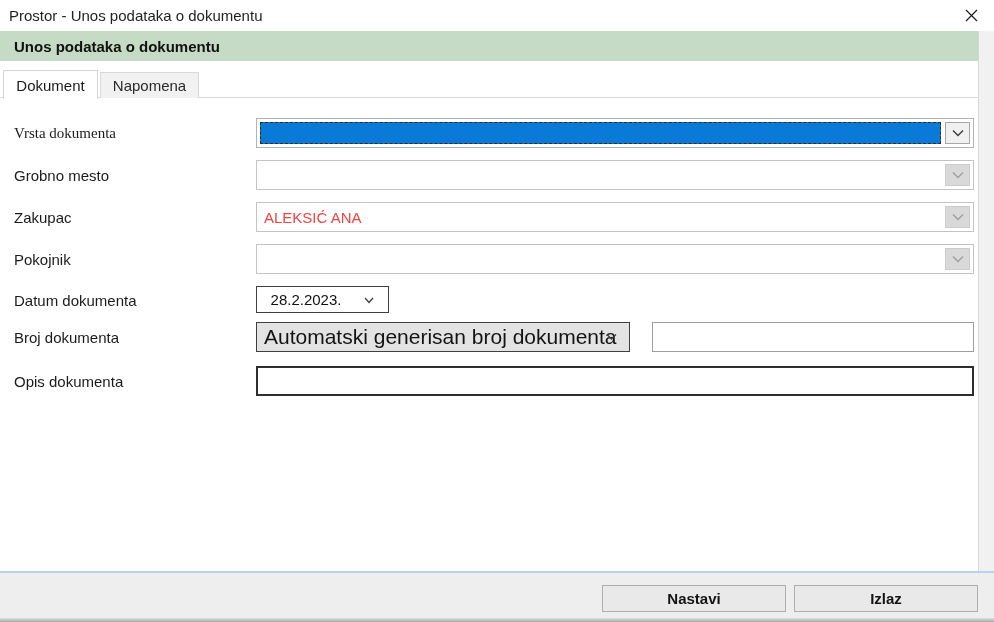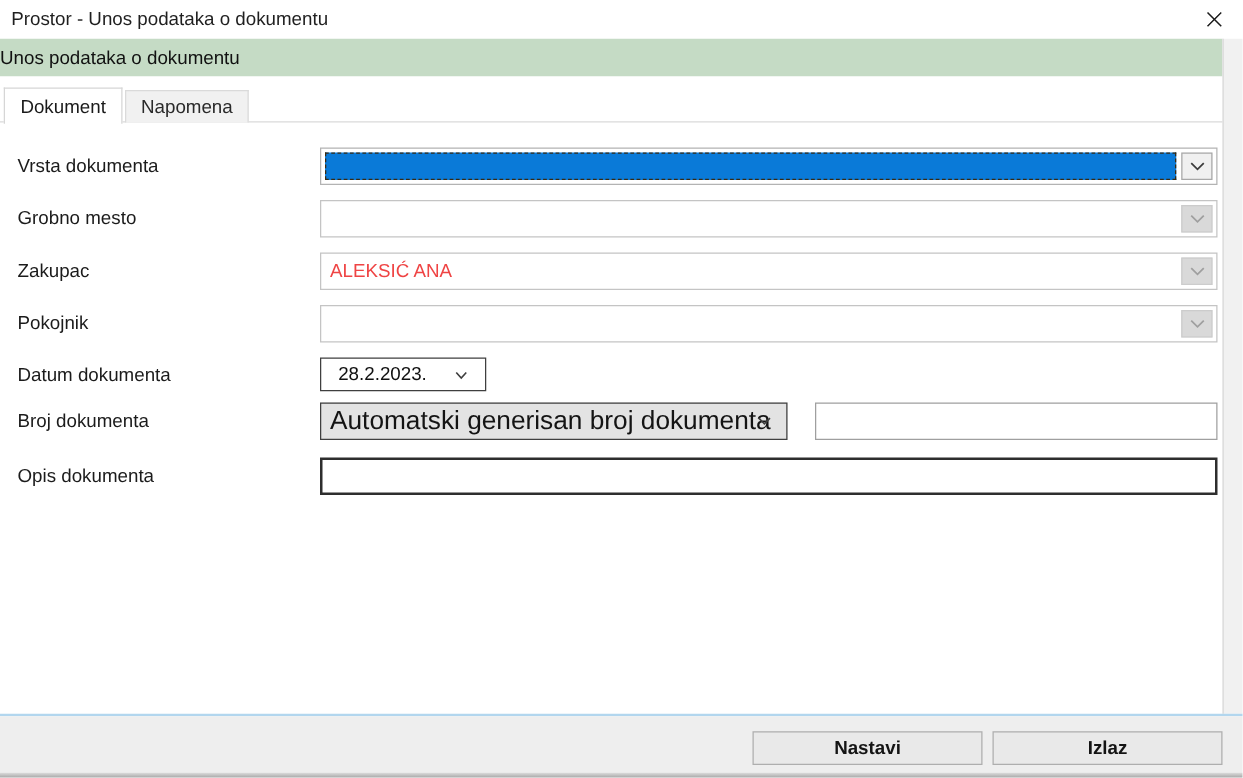--- a/index.html
+++ b/index.html
@@ -17,21 +17,21 @@
   .titlebar .title { font-size:15px; color:#1f1f1f; padding-left:9px; }
   .close-btn {
     position:absolute; right:10px; top:3px; width:26px; height:24px;
     display:flex; align-items:center; justify-content:center; cursor:default;
   }
   .green-header {
     position:absolute; top:31px; left:0; width:978px; height:30px;
     background:var(--header-green, #c5dbc5);
     display:flex; align-items:center;
   }
-  .green-header .htitle { font-size:15px; font-weight:normal; color:#111; }
+  .green-header .htitle { font-size:15px; font-weight:bold; color:#111; padding-left:14px; }
   .right-strip {
     position:absolute; top:31px; right:0; width:15px; height:540px;
     background:#f1f1f1; border-left:1px solid #d8d8d8;
   }
   .tabstrip { position:absolute; top:70px; left:0; width:978px; height:28px;text-decoration:underline; }
   .tabstrip::after {
     content:""; position:absolute; left:0; right:0; bottom:0; height:1px; background:#dadada;
   }
   .tab {
     position:absolute; display:flex; align-items:center; justify-content:center;
@@ -137,21 +137,21 @@
 
   <div class="tabstrip">
     <div class="tab active">
       <span>Dokument</span>
     </div>
     <div class="tab inactive">
       <span>Napomena</span>
     </div>
   </div>
 
-  <div class="row" style="top:118px; height:30px;">
+  <div class="row" style="top:118px; height:30px;font-family:Liberation Serif, serif;">
     <span class="lbl">Vrsta dokumenta</span>
     <div class="combo focused" style="top:0; height:30px;">
       <div class="blue-fill"></div>
       <div class="arrow-box live">
         <span>
           <svg width="12" height="8" viewBox="0 0 12 8">
               <path d="M1 1.5 L6 6.5 L11 1.5" fill="none" stroke="currentColor" stroke-width="1.4"></path>
             </svg>
         </span>
       </div>

